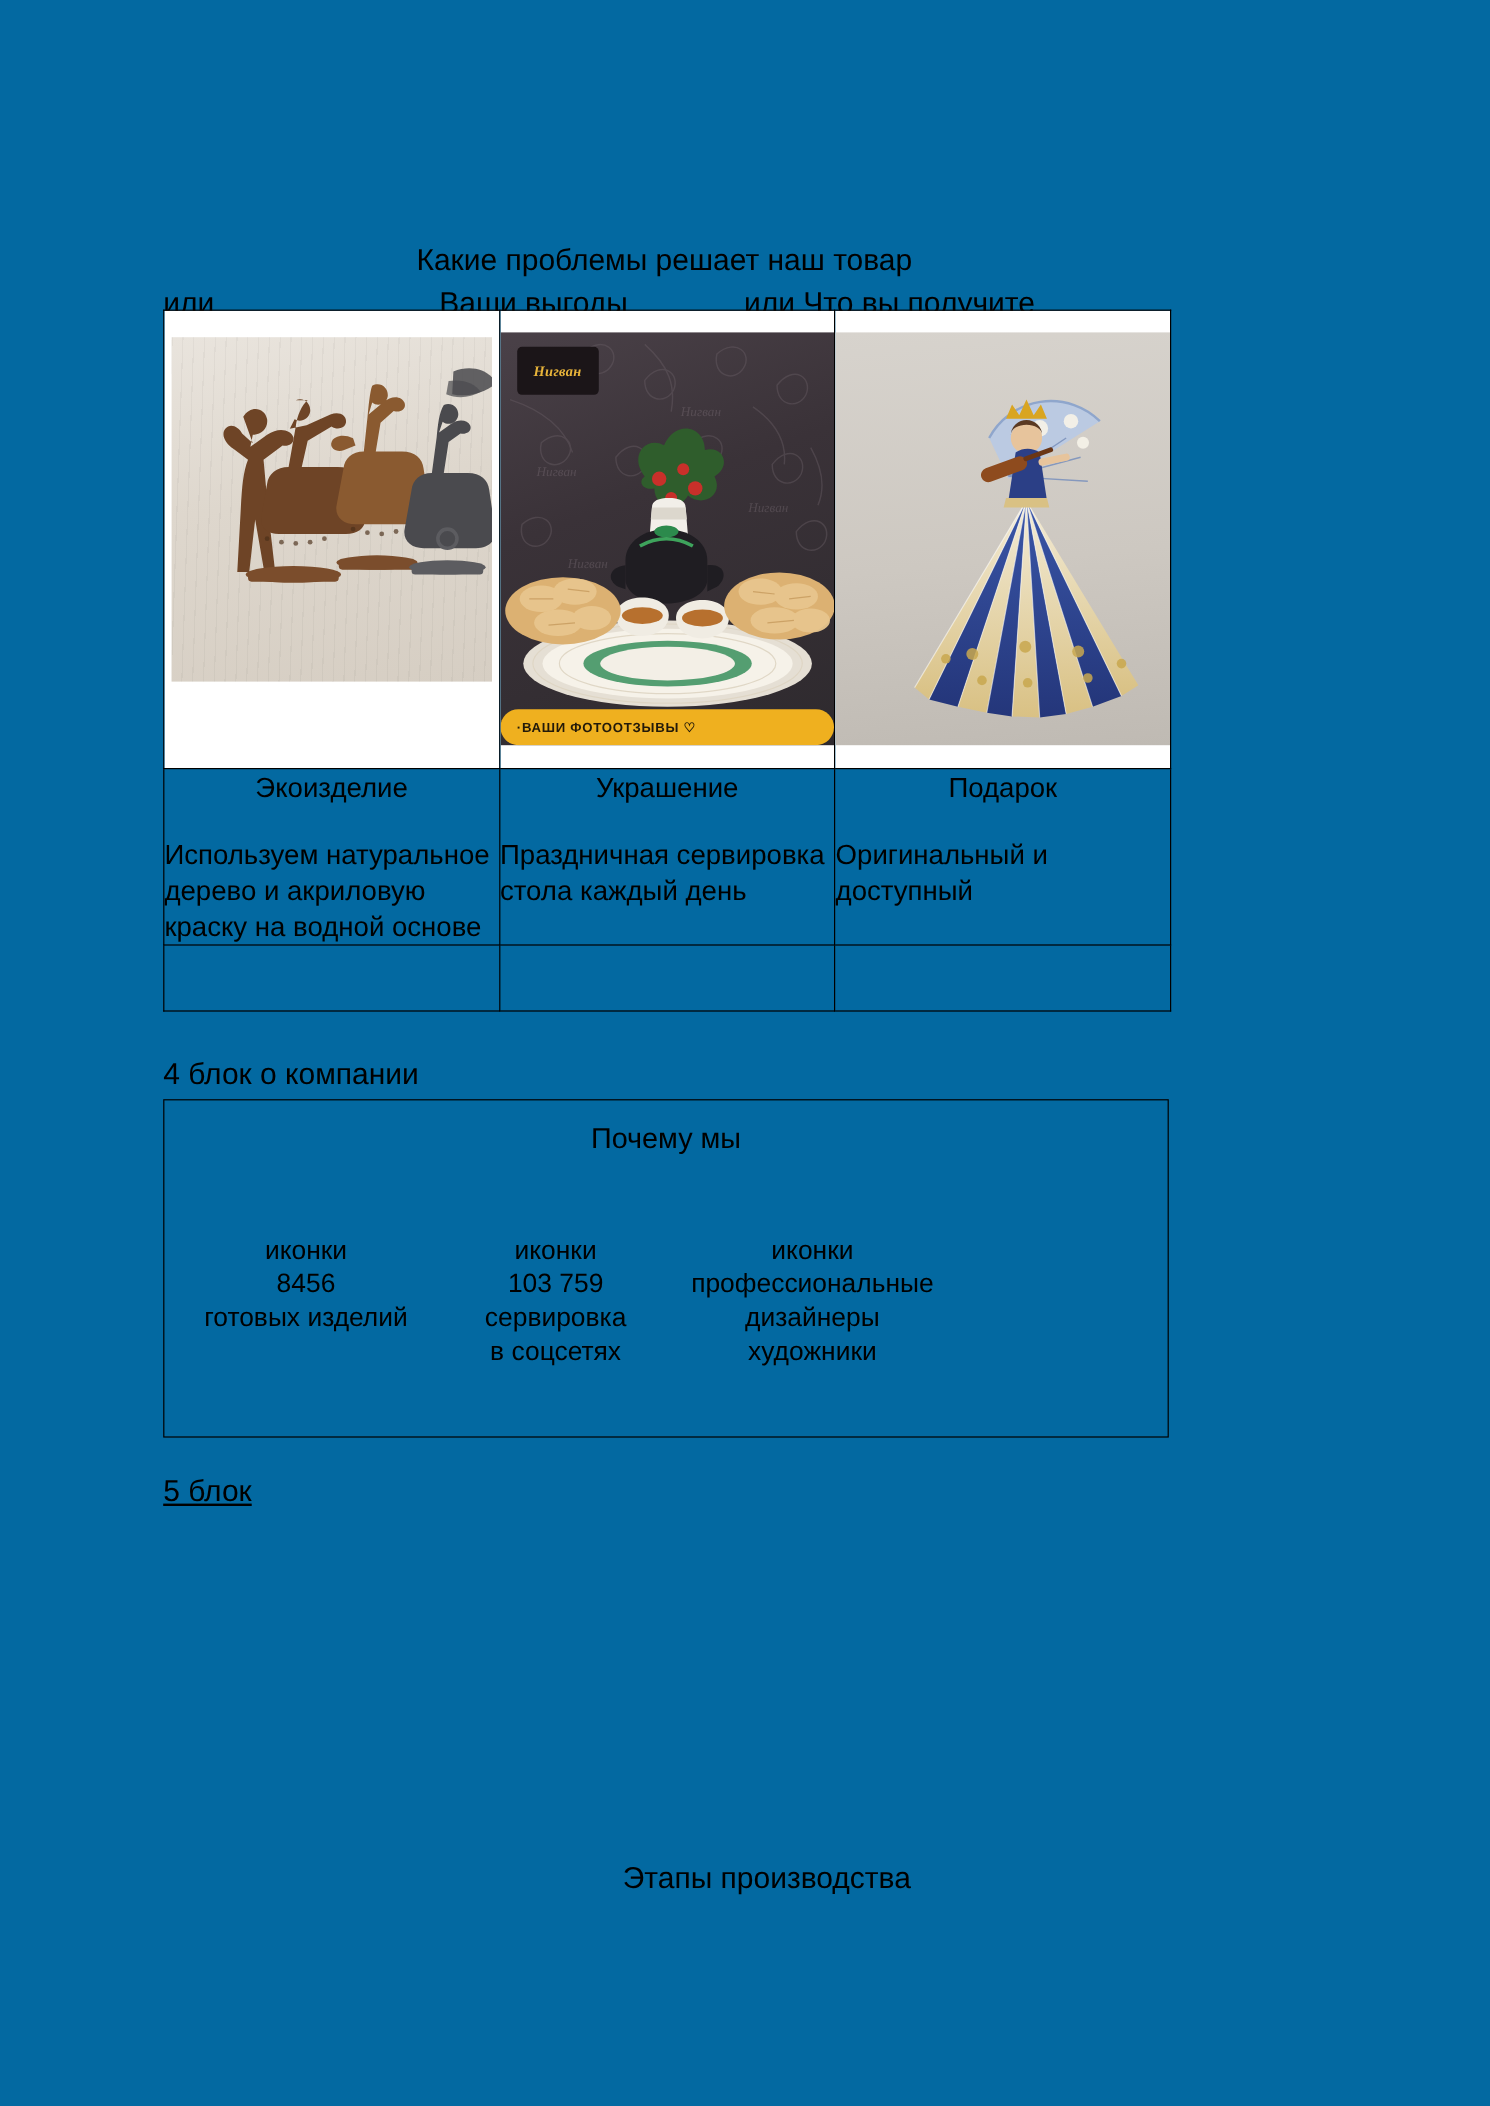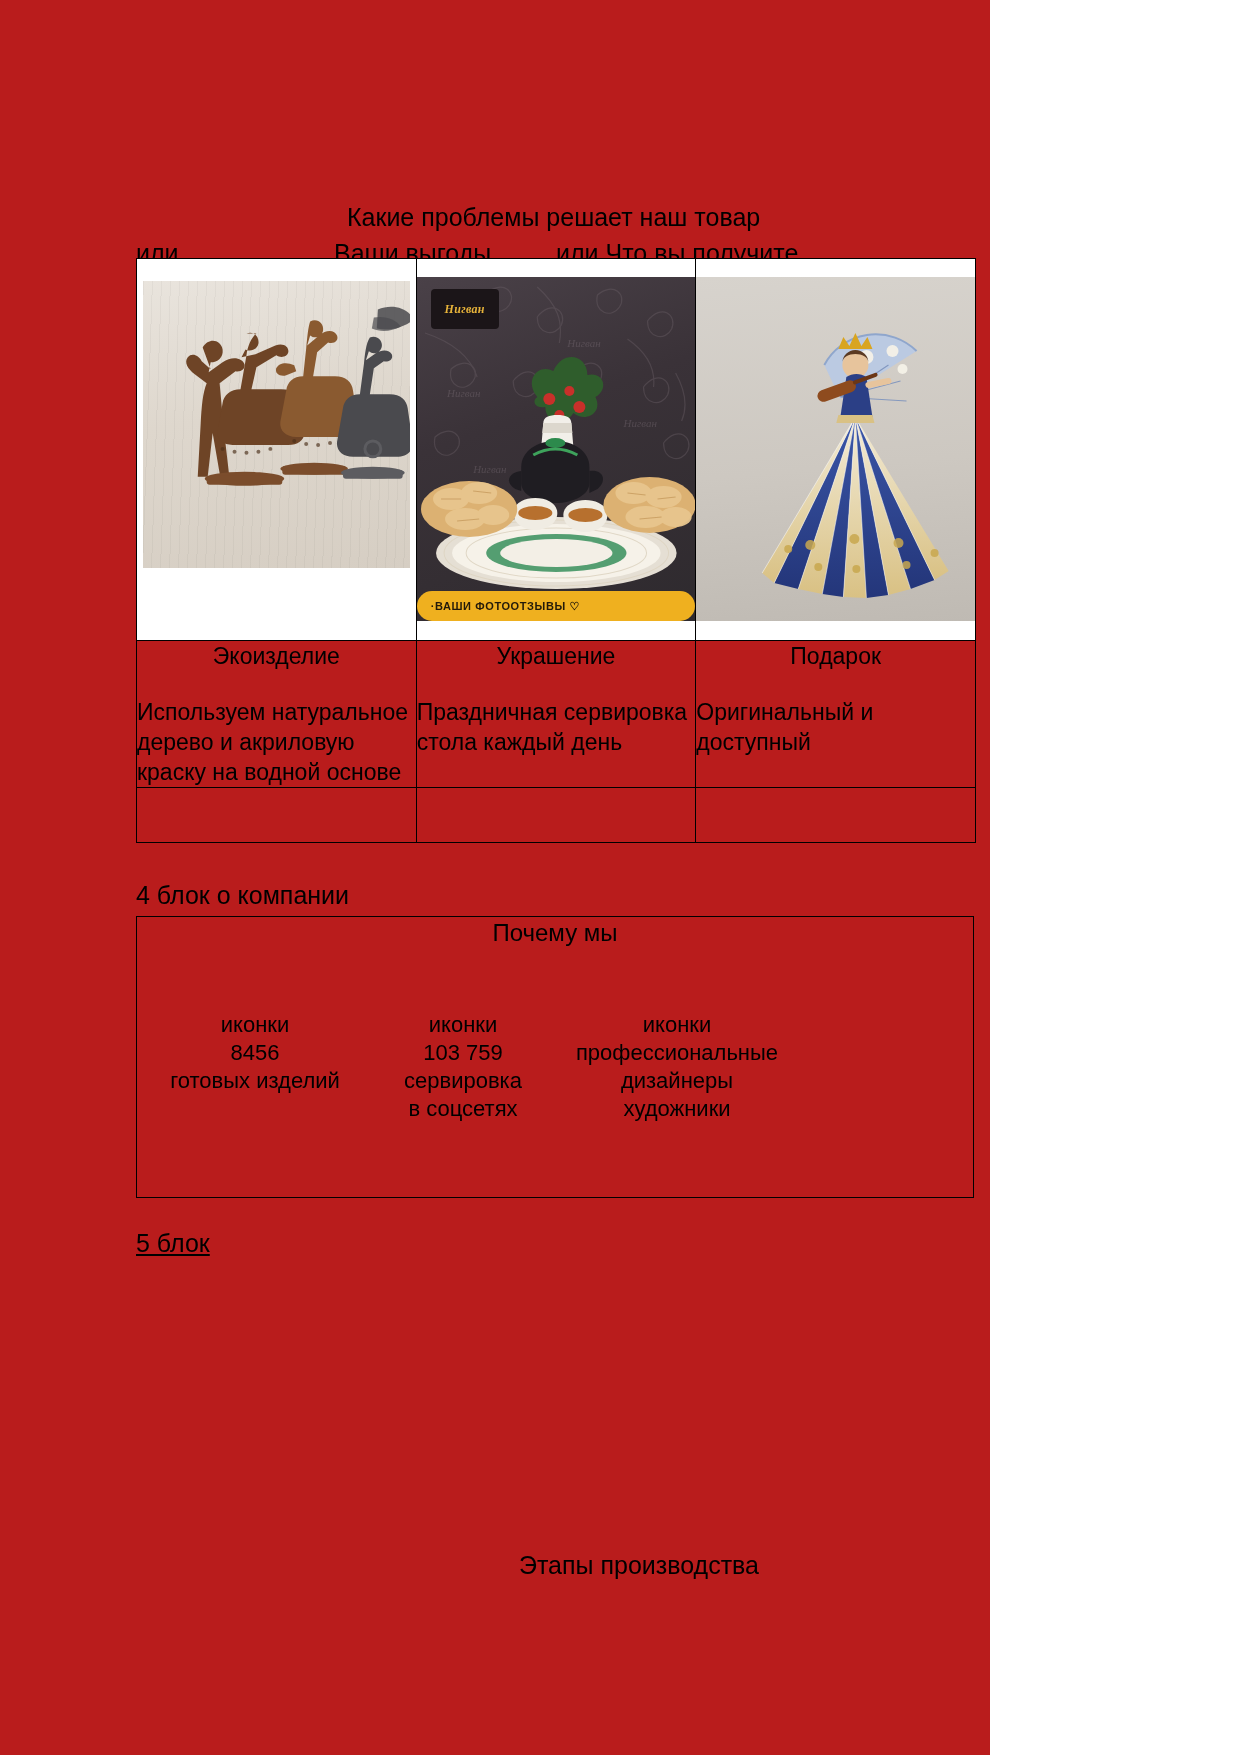--- a/index.html
+++ b/index.html
@@ -11,42 +11,43 @@
     width: 1242px;
     height: 1755px;
     position: relative;
     font-family: "Liberation Sans", sans-serif;
     color: #000000;
     -webkit-font-smoothing: antialiased;
   }
   .page {
     position: absolute;
     left: 0; top: 0;
-    width: 990px;
+    width: 1242px;
     height: 1755px;
-    background: #b91c1c;
+    background: #0369a1;
     overflow: hidden;
   }
 
   
   .headline {
     position: absolute;
     left: 136px;
     top: 200px;
     width: 980px;
     font-size: 25px;
     line-height: 34px;
   }
   .headline-row-1 {
     padding-left: 211px;
   }
   .headline-row-2 {
     display: flex;
     align-items: baseline;
     margin-top: 2px;
+    gap: 32px;
   }
   .hl-or-1 { width: 198px; }
   .hl-benefit { width: 222px; }
   .hl-or-2 { }
 
   
   .product-table {
     position: absolute;
     left: 136px;
     top: 258px;
@@ -108,20 +109,21 @@
     top: 916px;
     width: 838px;
     height: 282px;
     border: 1.6px solid #000;
     box-sizing: border-box;
   }
   .whyus-title {
     text-align: center;
     font-size: 24px;
     line-height: 32px;
+    margin-top: 17px;
   }
   .stats-row {
     display: flex;
     margin-top: 62px;
     padding: 0 12px 0 18px;
   }
   .stat-col {
     text-align: center;
     font-size: 22px;
     line-height: 28px;

